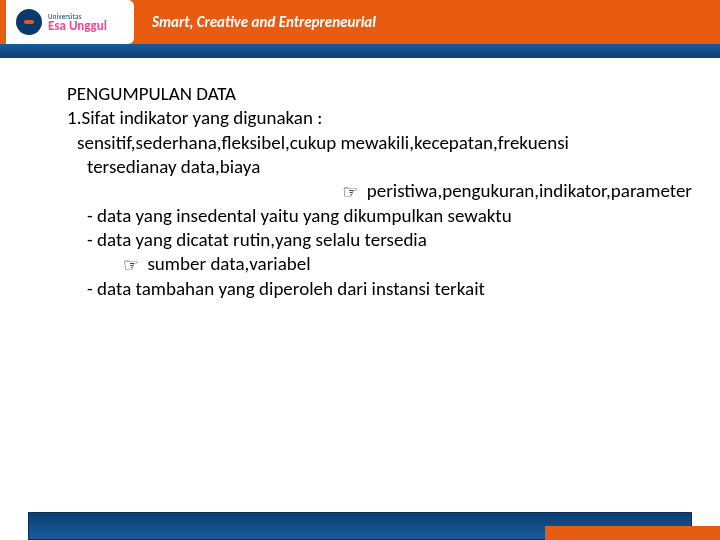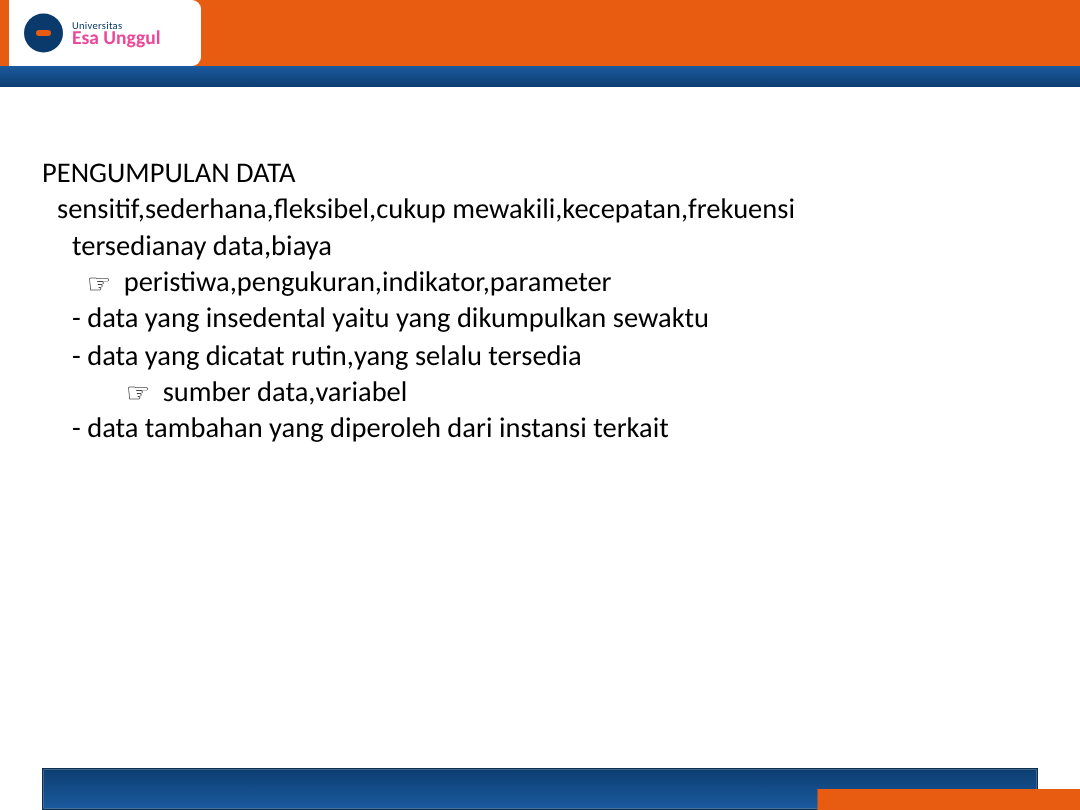--- a/index.html
+++ b/index.html
@@ -69,29 +69,30 @@
     font-weight: bold;
     margin-left: 18px;
     font-style: italic;
   }
   .blue-bar {
     width: 100%;
     height: 14px;
     background: linear-gradient(to bottom, #1a5a9e 0%, #0d3e72 100%);
   }
   .content {
-    padding: 46px 28px 0 28px;
+    padding: 24px 28px 0 28px;
     color: #000000;
     font-size: 19px;
     line-height: 1.28;
+    margin-left: 39px;
   }
   .line { display: block; }
   .ind1 { padding-left: 10px; }
   .ind2 { padding-left: 20px; }
-  .ind3 { padding-left: 30px; }
+  .ind3 { padding-left: 30px; text-align: right; }
   .ind4 { padding-left: 56px; }
   .hand-icon {
     display: inline-block;
     font-size: 18px;
     margin-right: 4px;
     transform: translateY(1px);
   }
   .footer {
     position: absolute;
     bottom: 0;
@@ -117,25 +118,27 @@
 <body>
 
 <div class="header">
   <div class="logo-wrap">
     <div class="logo-mark"></div>
     <div class="logo-text">
       <div class="logo-uni">Universitas</div>
       <div class="logo-name">Esa Unggul</div>
     </div>
   </div>
+  <div class="tagline">Smart, Creative and Entrepreneurial</div>
 </div>
 <div class="blue-bar"></div>
 
 <div class="content">
   <span class="line">PENGUMPULAN DATA</span>
+  <span class="line">1.Sifat indikator yang digunakan :</span>
   <span class="line ind1">sensitif,sederhana,fleksibel,cukup mewakili,kecepatan,frekuensi</span>
   <span class="line ind2">tersedianay data,biaya</span>
   <span class="line ind3">
     <span class="hand-icon">☞</span>
     <span>peristiwa,pengukuran,indikator,parameter</span>
   </span>
   <span class="line ind2">- data yang insedental yaitu yang dikumpulkan sewaktu</span>
   <span class="line ind2">- data yang dicatat rutin,yang selalu tersedia</span>
   <span class="line ind4">
     <span class="hand-icon">☞</span>

